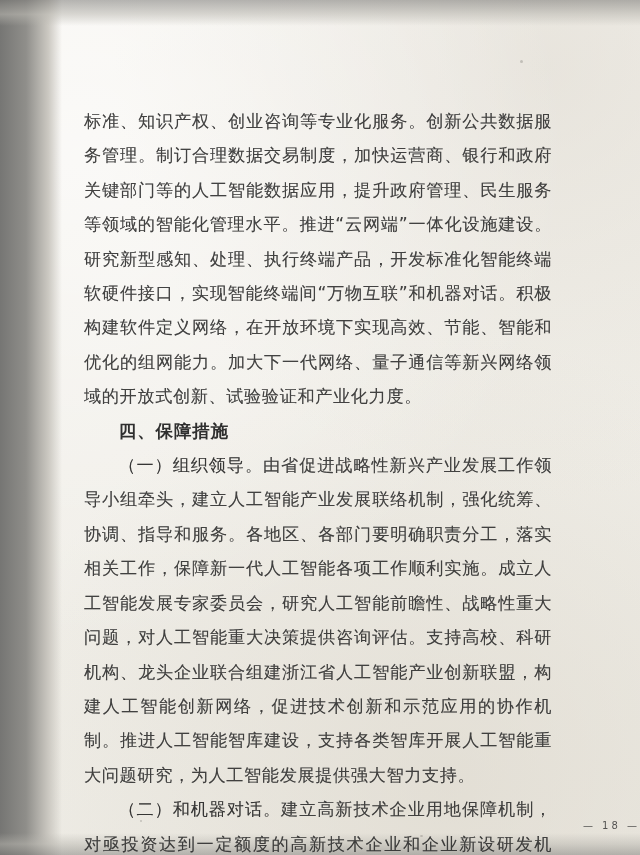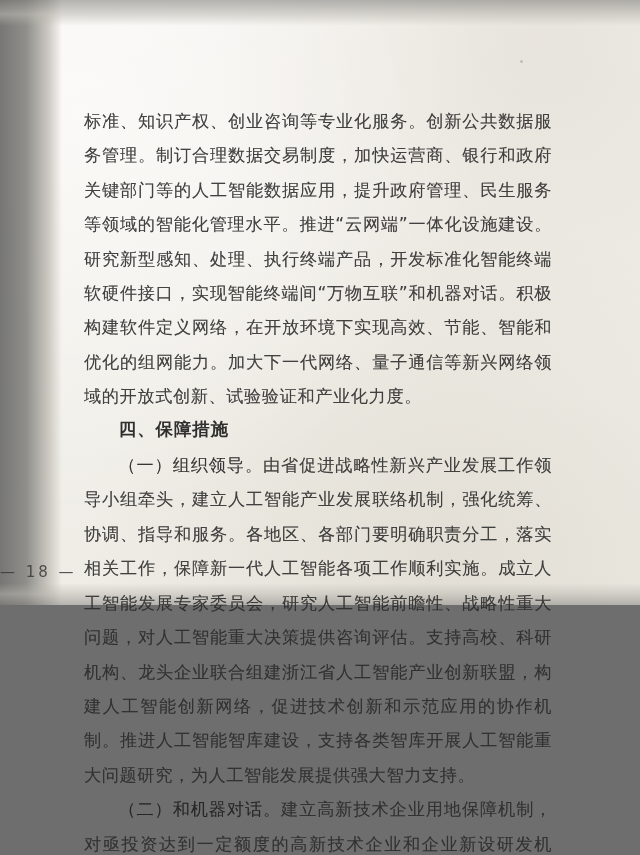--- a/index.html
+++ b/index.html
@@ -9,21 +9,21 @@
   }
   body {
     width: 640px;
     height: 855px;
     overflow: hidden;
     font-family: "DejaVu Sans", sans-serif;
   }
   .page {
     position: relative;
     width: 640px;
-    height: 605px;
+    height: 855px;
     background: #f4f2ee;
     box-sizing: border-box;
     padding-left: 40px;
   }
   
   .page:before {
     content: "";
     position: absolute;
     inset: 0;
     background:
@@ -70,42 +70,42 @@
     text-justify: inter-character;
     letter-spacing: 0.6px;
     margin: 0 0 0 0;
     text-shadow: 0 0 0.6px rgba(60,60,60,0.45);
     opacity: 0.88;
   }
   .para.indent {
     text-indent: 2em;
   }
   .heading {
-    font-family: Liberation Mono, monospace;
+    font-family: Liberation Serif, serif;
     font-size: 17.4px;
     line-height: 34.4px;
     font-weight: bold;
     color: #1f1f1f;
     text-indent: 2em;
     letter-spacing: 1px;
     margin: 0;
     opacity: 0.92;
   }
   .para b {
     font-weight: normal;
     color: #1d1d1d;
   }
   .footer {
     position: absolute;
     left: 0;
     right: 0;
     bottom: 24px;
-    text-align: left;
+    text-align: right;
     font-family: "DejaVu Sans", sans-serif;
-    font-size: 15px;
+    font-size: 10px;
     color: #3a3a3a;
     letter-spacing: 3px;
     z-index: 4;
     opacity: 0.85;
   }
   .speck {
     position: absolute;
     background: rgba(120,118,112,0.35);
     border-radius: 50%;
     z-index: 2;

